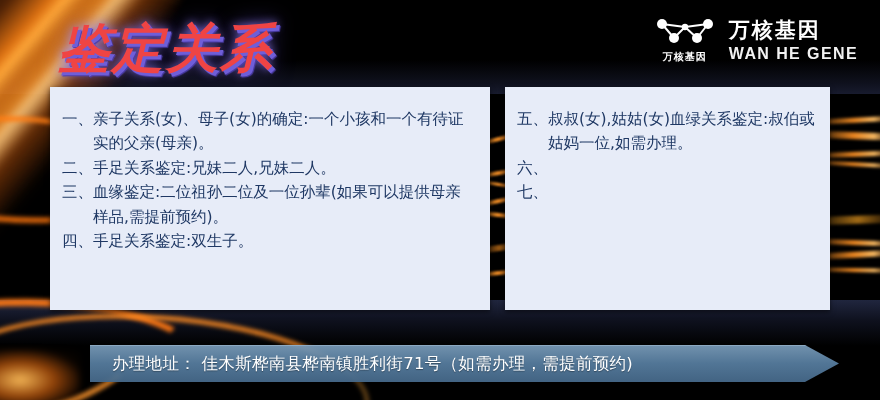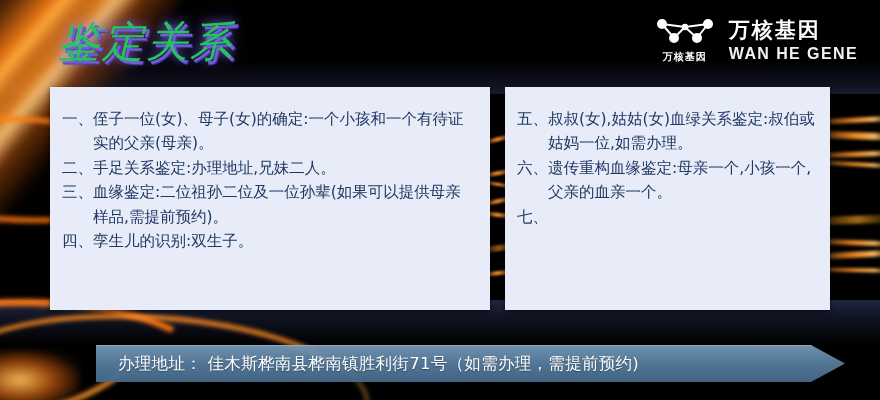--- a/index.html
+++ b/index.html
@@ -178,25 +178,25 @@
         rgba(0,0,0,0) 0%,
         rgba(28,32,55,0.55) 70%,
         rgba(30,34,58,0.8) 100%);
   }
 
   
   .title {
     position:absolute;
     left:58px; top:14px;
     font-family:"DejaVu Sans", sans-serif;
-    font-size:42px;
-    font-weight:normal;
+    font-size:52px;
+    font-weight:bold;
     font-style:italic;
     letter-spacing:2px;
-    color:#22c55e;
+    color:#ef4444;
     text-shadow:
        3px 3px 0 #6f5ed8,
        4px 4px 1px #4b3ca8,
        0 0 10px rgba(150,130,255,0.85),
        0 0 22px rgba(110,90,230,0.6);
     white-space:nowrap;
   }
 
   .logo-wrap {
     position:absolute;
@@ -261,21 +261,21 @@
     font-size:15.5px;
     line-height:1.58;
     color:#1f3864;
   }
   .item-num { flex:0 0 auto; white-space:nowrap; }
   .item-txt { flex:1 1 auto; }
 
   
   .addr-bar {
     position:absolute;
-    left:55px; top:345px;
+    left:49px; top:345px;
     width:790px; height:37px;
     display:flex;
     align-items:flex-end;
     padding-left:41px;
   }
   .addr-body {
     position:relative;
     width:100%; height:100%;
     background:linear-gradient(180deg,
         rgba(118,152,182,0.95) 0%,
@@ -361,44 +361,43 @@
     </div>
     <div class="logo-text">
       <span class="logo-text-cn">万核基因</span>
       <span class="logo-text-en">WAN HE GENE</span>
     </div>
   </div>
 
   <div class="panel panel-left">
     <div class="item">
       <span class="item-num">一、</span>
-      <span class="item-txt">侄子一位(女)、母子(女)的确定:一个小孩和一个有待证实的父亲(母亲)。</span>
+      <span class="item-txt">亲子关系(女)、母子(女)的确定:一个小孩和一个有待证实的父亲(母亲)。</span>
     </div>
     <div class="item">
       <span class="item-num">二、</span>
-      <span class="item-txt">手足关系鉴定:办理地址,兄妹二人。</span>
+      <span class="item-txt">手足关系鉴定:兄妹二人,兄妹二人。</span>
     </div>
     <div class="item">
       <span class="item-num">三、</span>
       <span class="item-txt">血缘鉴定:二位祖孙二位及一位孙辈(如果可以提供母亲样品,需提前预约)。</span>
     </div>
     <div class="item">
       <span class="item-num">四、</span>
-      <span class="item-txt">孪生儿的识别:双生子。</span>
+      <span class="item-txt">手足关系鉴定:双生子。</span>
     </div>
   </div>
 
   <div class="panel panel-right">
     <div class="item">
       <span class="item-num">五、</span>
       <span class="item-txt">叔叔(女),姑姑(女)血绿关系鉴定:叔伯或姑妈一位,如需办理。</span>
     </div>
     <div class="item">
       <span class="item-num">六、</span>
-      <span class="item-txt">遗传重构血缘鉴定:母亲一个,小孩一个,父亲的血亲一个。</span>
     </div>
     <div class="item">
       <span class="item-num">七、</span>
     </div>
   </div>
 
   <div class="addr-bar">
     <div class="addr-body">
       <span class="addr-text">办理地址： 佳木斯桦南县桦南镇胜利街71号（如需办理，需提前预约)</span>
     </div>

